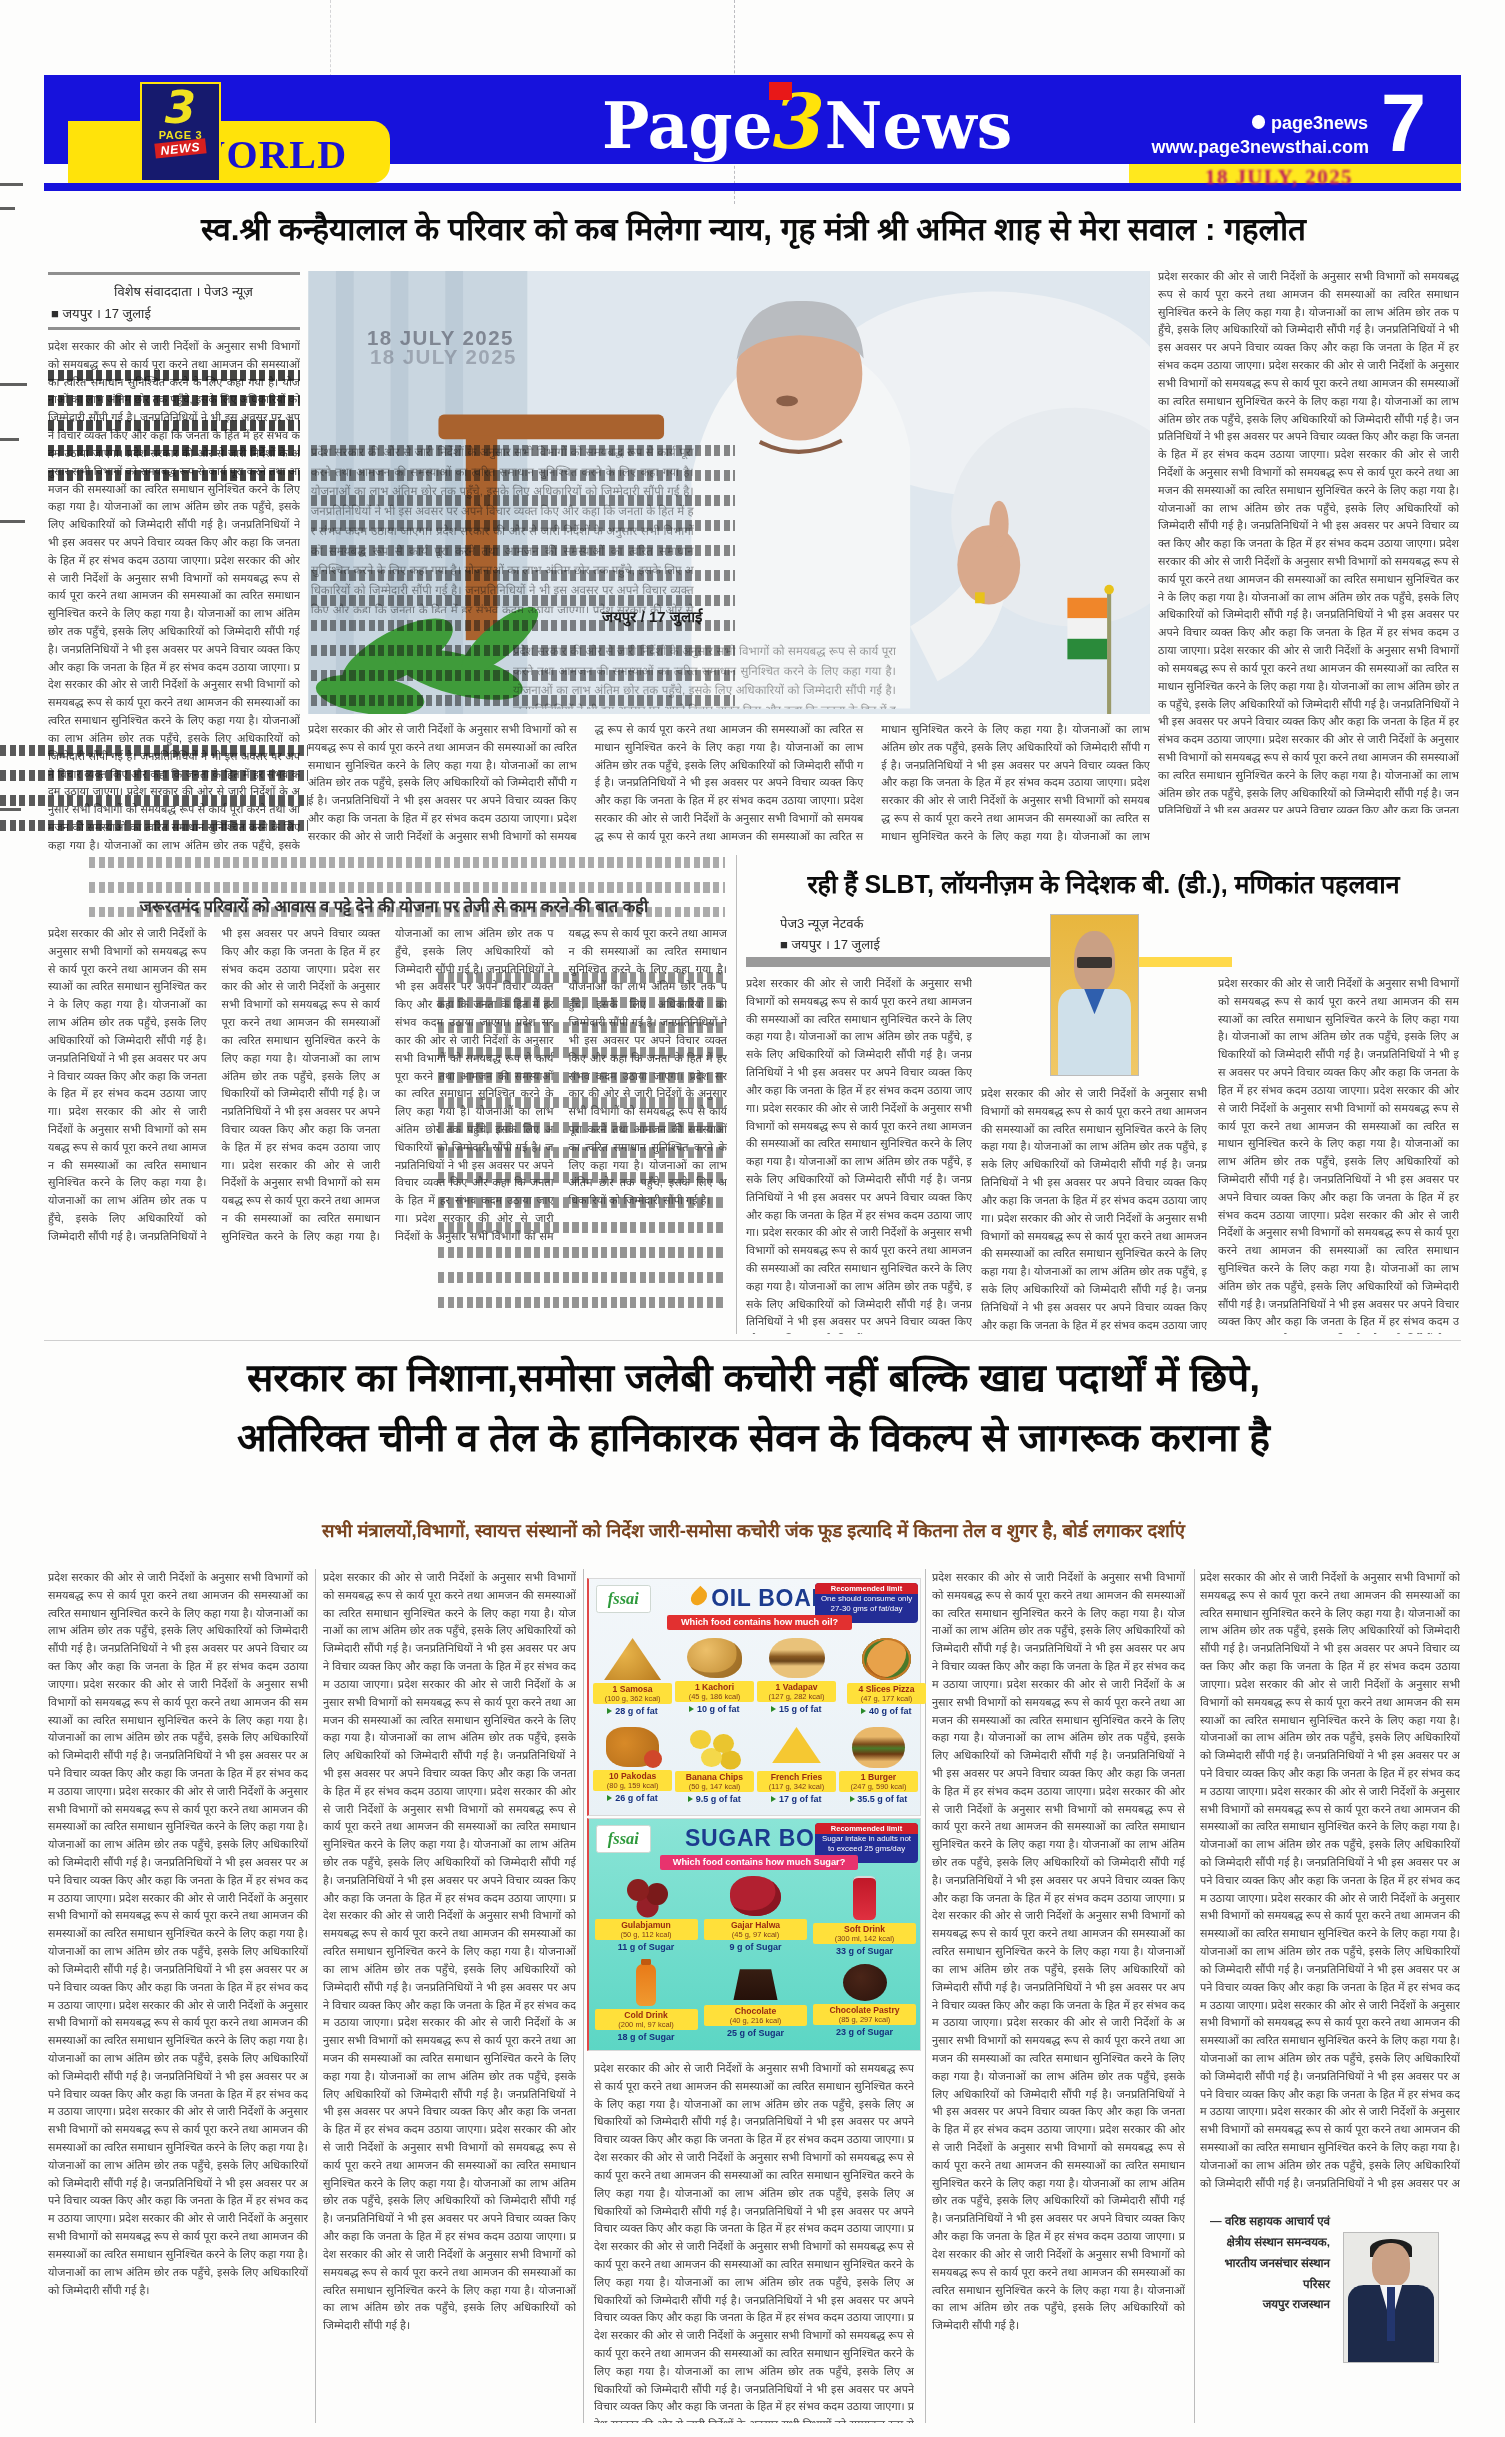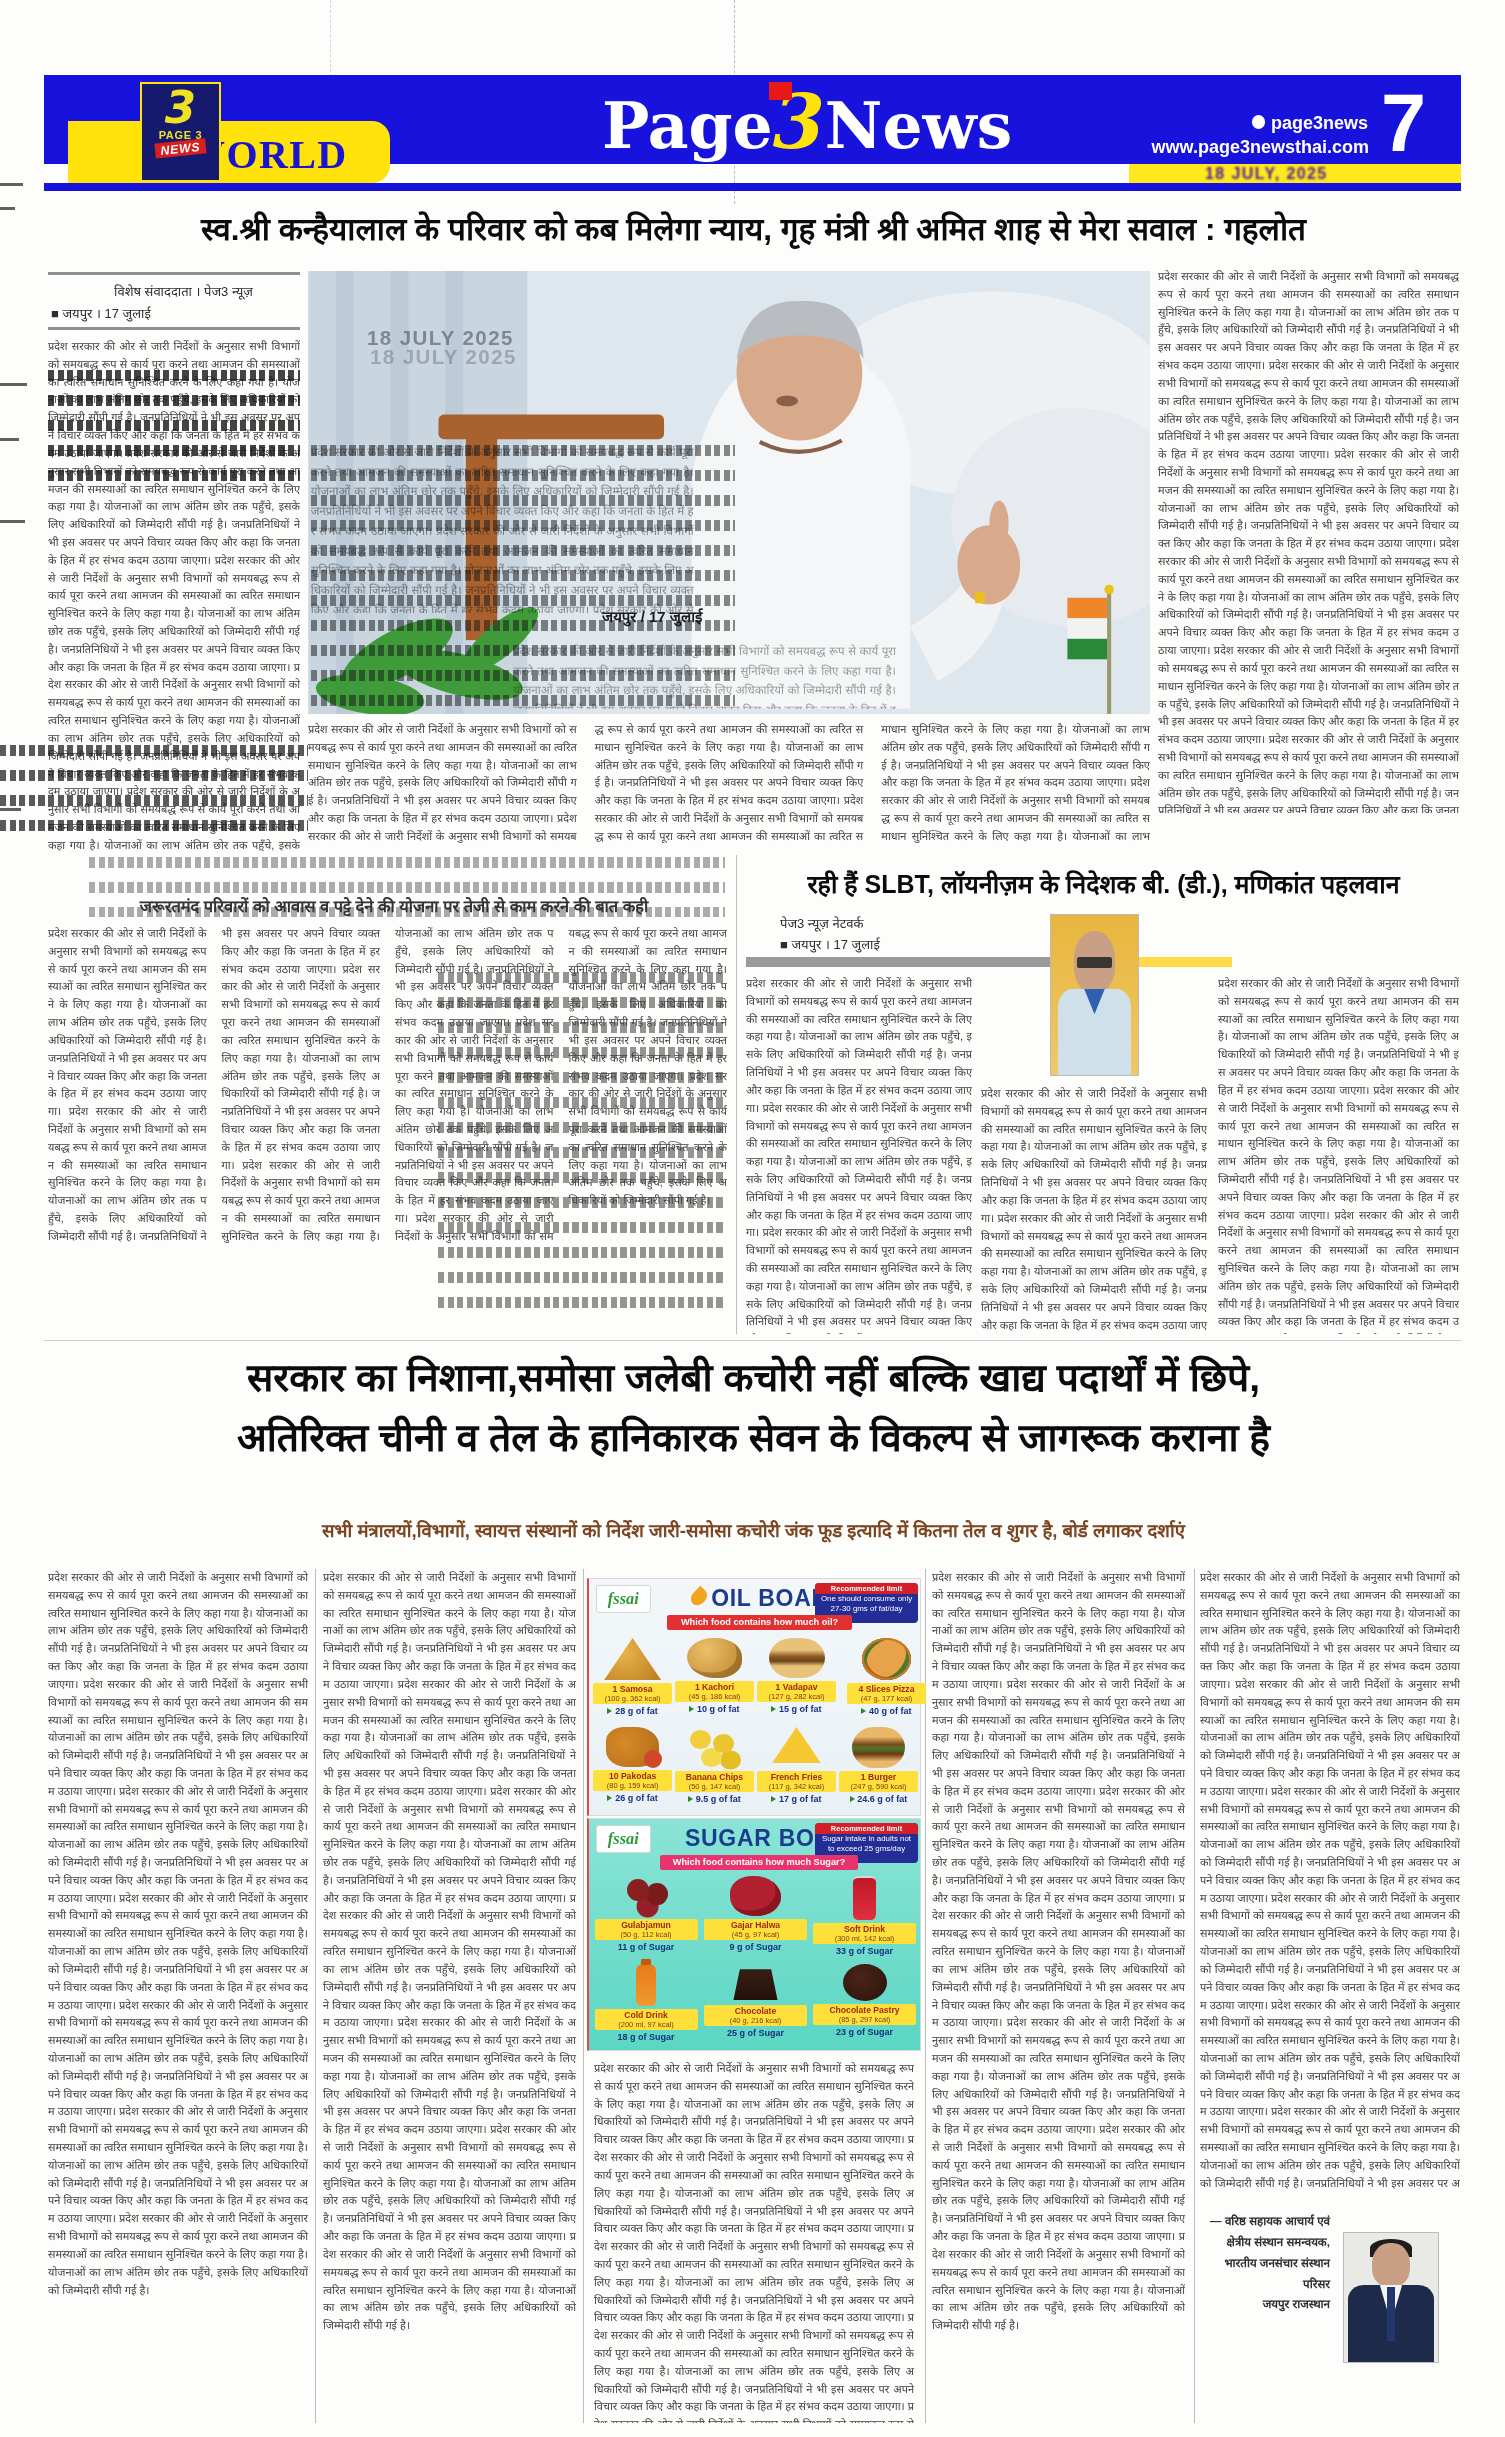--- a/index.html
+++ b/index.html
@@ -14,21 +14,21 @@
   .logo-3{color:#f0e220;font-size:45px;font-weight:bold;font-style:italic;line-height:0.9;font-family:"DejaVu Sans",sans-serif;}
   .logo-page3{color:#f0e220;font-size:11px;font-weight:bold;letter-spacing:0.7px;}
   .logo-news{background:#d81f1f;color:#fff;font-style:italic;font-weight:bold;font-size:12.3px;transform:rotate(-6deg);padding:0.7px 5.5px;display:inline-block;letter-spacing:0.7px;}
   .mast-title{font-family:"DejaVu Serif",serif;font-weight:bold;color:#ffffff;font-size:63px;line-height:1;white-space:nowrap;}
   .mast-title .digit{color:#ffe30a;font-size:75px;font-style:italic;position:relative;}
   .red-chip{position:absolute;width:23px;height:18px;background:#e81818;left:-4.1px;top:4.1px;}
   .social-line{color:#fff;font-weight:bold;font-size:18px;text-align:right;line-height:1.25;white-space:nowrap;}
   .dot{display:inline-block;width:13.7px;height:13.7px;border-radius:50%;background:#fff;margin-right:5.5px;}
   .pageno{color:#fff;font-size:81px;font-weight:bold;line-height:1;}
   .date-strip{background:#ffe81e;}
-  .date-text{color:#4c1d95;font-weight:bold;font-size:16px;filter:blur(0.8px);letter-spacing:1.4px;white-space:nowrap;}
+  .date-text{color:#be185d;font-weight:bold;font-size:21px;filter:blur(0.8px);letter-spacing:1.4px;white-space:nowrap;font-family:Liberation Serif, serif;}
   
   .hl{color:#0b0b0b;font-weight:bold;overflow:hidden;display:flex;justify-content:center;align-items:center;}
   .hl span{display:inline-block;white-space:nowrap;transform-origin:center;}
   .hl-main{font-size:31.5px;}
   .hl2{font-size:27px;justify-content:flex-start;}
   .hl3{font-size:25px;}
   .hl-big{font-size:39px;text-align:center;}
   .subdeck{font-size:16.4px;color:#333;font-weight:bold;filter:blur(0.4px);overflow:hidden;display:flex;justify-content:center;}
   .subdeck span{white-space:nowrap;display:inline-block;transform-origin:center;}
   .subhead-brown{font-size:18.5px;color:#7a4520;font-weight:bold;filter:blur(0.3px);}
@@ -327,21 +327,21 @@
           <div class="fdetail">(117 g, 342 kcal)</div>
         </div>
       <div class="fatline"><span class="tick"></span><span>17 g of fat</span></div>
     </div>
     <div class="cell" style="left:250px;top:148px;width:79px;">
       <div class="food food-burger"></div>
       <div class="ylabel">
           <div class="fname">1 Burger</div>
           <div class="fdetail">(247 g, 590 kcal)</div>
         </div>
-      <div class="fatline"><span class="tick"></span><span>24.6 g of fat</span></div>
+      <div class="fatline"><span class="tick"></span><span>35.5 g of fat</span></div>
     </div>
   </div>
 
   <div class="abs board sugar-bg" style="left:587px;top:1818px;width:334px;height:233px;">
     <div class="abs fssai" style="left:6.8px;top:5.5px;width:53px;height:26px;">fssai</div>
     <div class="abs board-title" style="left:96px;top:5.5px;">
       <span>SUGAR BOARD</span>
     </div>
     <div class="abs reco" style="left:226px;top:4.1px;width:103px;height:40px;">
       <div class="reco-h">Recommended limit</div>

